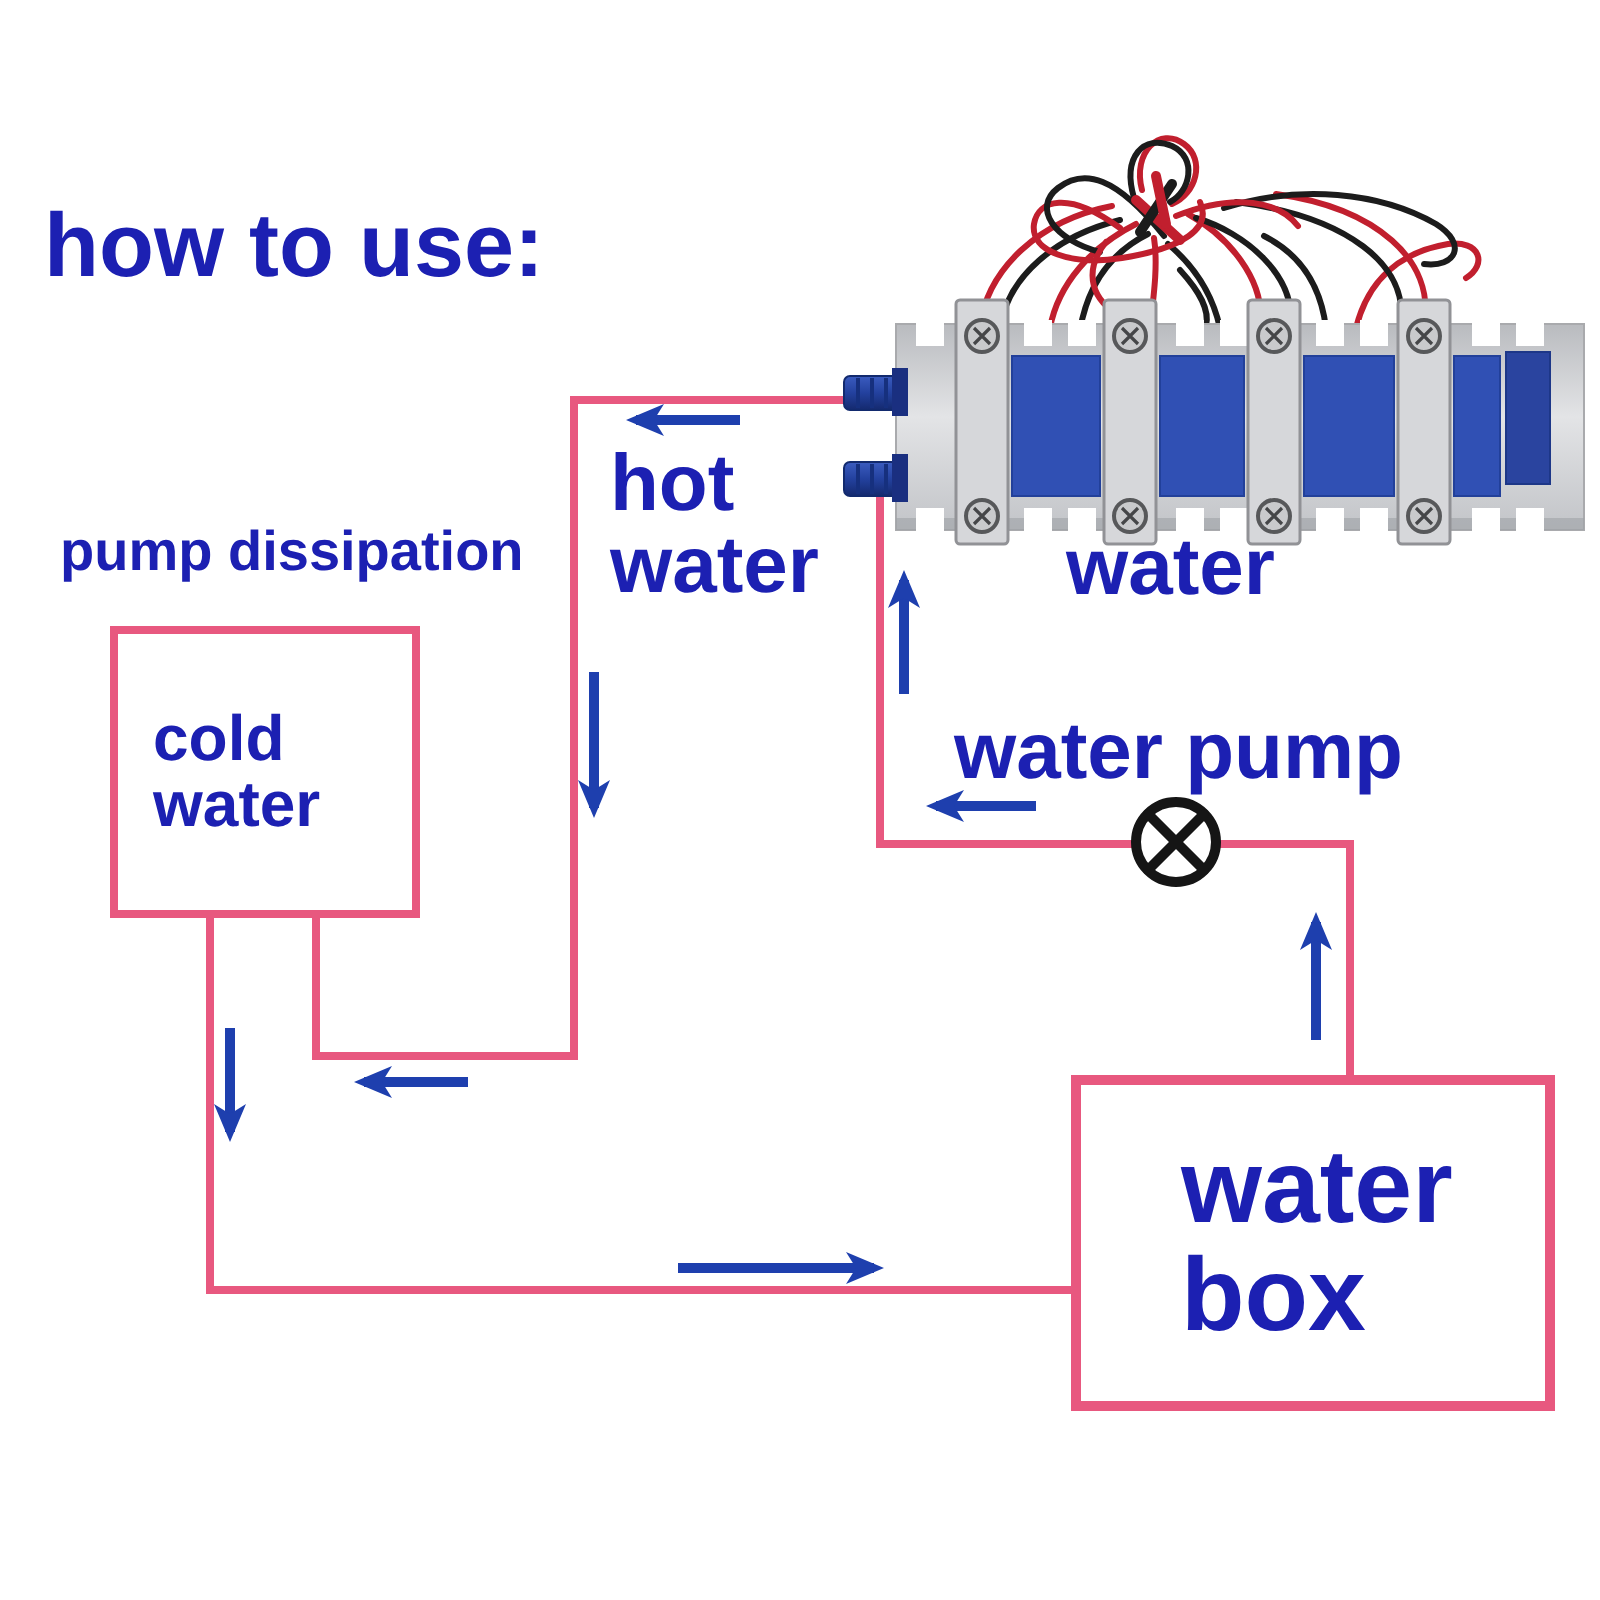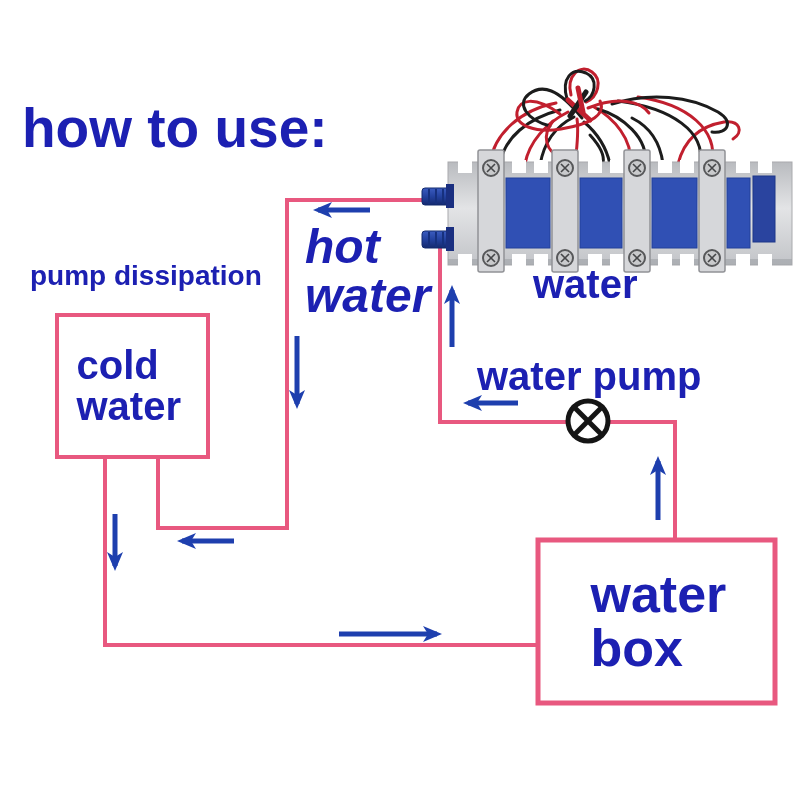--- a/index.html
+++ b/index.html
@@ -8,28 +8,28 @@
     --cooler-cell-blue:#3050b4; --background:#ffffff;
   }
   html,body{margin:0;padding:0;}
   body{
     width:800px;height:800px;position:relative;overflow:hidden;
     background:var(--background);
     font-family:"Liberation Sans","DejaVu Sans",sans-serif;
   }
   .abs{position:absolute;}
   .lbl{color:var(--text-blue);font-weight:700;line-height:1.03;}
-  .title{left:22px;top:100px;font-size:55px;}
+  .title{left:22px;top:100px;font-size:45px;}
   .heat{left:30px;top:262px;font-size:28px;}
-  .hot{left:305px;top:222px;width:118px;font-size:48px;font-style:italic;}
+  .hot{left:305px;top:222px;width:118px;font-size:40px;}
   .cooler-lbl{left:533px;top:264px;font-size:40px;}
   .pump-lbl{left:477px;top:356px;font-size:40px;}
   .boxtext{display:flex;align-items:center;justify-content:center;}
   .coldbox{left:57px;top:315px;width:151px;height:142px;}
-  .coldbox span{display:block;width:112px;font-size:40px;}
+  .coldbox span{display:block;width:112px;font-size:32px;}
   .waterbox{left:538px;top:540px;width:237px;height:163px;}
   .waterbox span{display:block;width:132px;font-size:52px;}
   svg{position:absolute;left:0;top:0;}
   .pipe{fill:none;stroke:var(--pipe-pink);stroke-width:4;}
   .boxr{fill:#ffffff;stroke:var(--pipe-pink);}
   .arrow-shaft{stroke:var(--arrow-blue);stroke-width:5;fill:none;}
   .ah{fill:var(--arrow-blue);}
   .pump-circle{fill:#ffffff;stroke:var(--pump-black);stroke-width:5;}
   .pump-x{stroke:var(--pump-black);stroke-width:5;stroke-linecap:round;}
   .wire-k{fill:none;stroke:var(--wire-black);stroke-width:3;stroke-linecap:round;}

